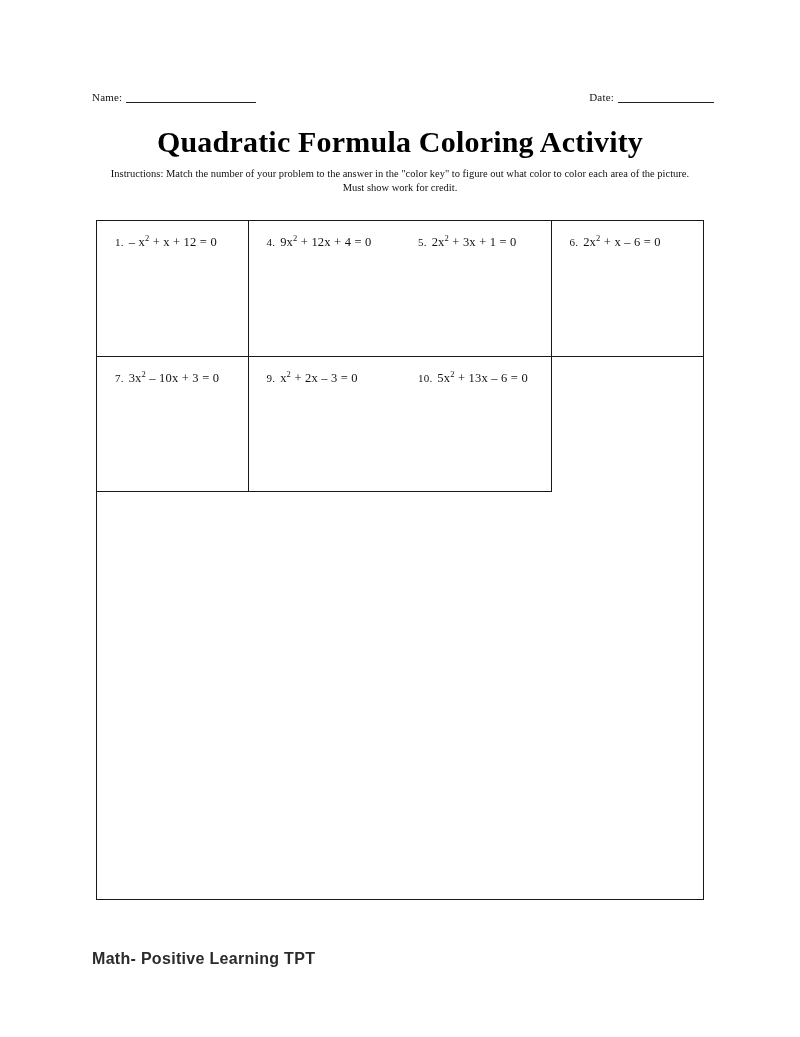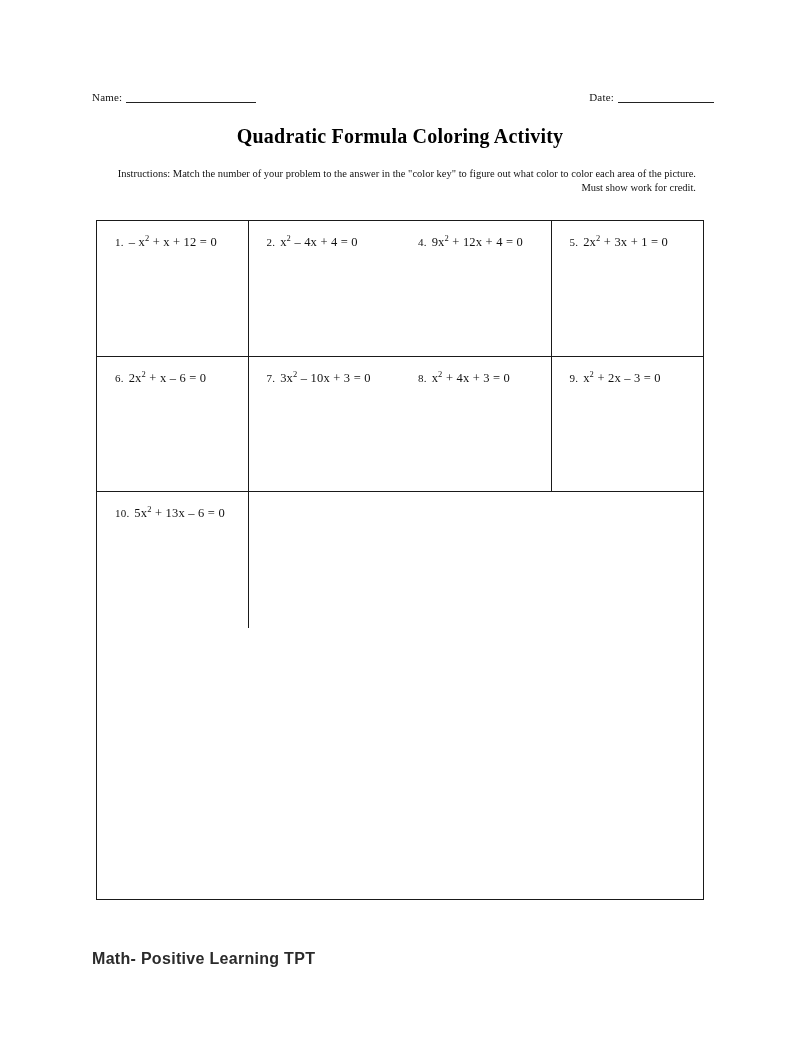--- a/index.html
+++ b/index.html
@@ -62,32 +62,32 @@
 
   
   .title {
     position: absolute;
     left: 0;
     top: 70px;
     width: 680px;
     text-align: center;
     font-family: "Liberation Serif", serif;
     font-weight: bold;
-    font-size: 20px;
+    font-size: 30px;
     letter-spacing: 0.2px;
     color: #000;
     white-space: nowrap;
   }
 
   .instructions {
     position: absolute;
     left: 44px;
     top: 112px;
     width: 592px;
-    text-align: right;
+    text-align: center;
     font-family: "Liberation Serif", serif;
     font-size: 10.5px;
     line-height: 1.35;
     color: #111;
   }
 
   
   .grid {
     position: absolute;
     left: 36px;
@@ -160,25 +160,20 @@
     <div class="instructions">Instructions: Match the number of your problem to the answer in the "color key" to figure out what color to color each area of the picture. Must show work for credit.</div>
 
     <div class="grid">
 
       <div class="cell">
         <div class="problem">
           <span class="pnum">1.</span><span class="eq"><span>– x</span><sup>2</sup><span> + x + 12 = 0</span></span>
         </div>
       </div>
 
-      <div class="cell">
-        <div class="problem">
-          <span class="pnum">2.</span><span class="eq"><span>x</span><sup>2</sup><span> – 4x + 4 = 0</span></span>
-        </div>
-      </div>
 
 
       <div class="cell">
         <div class="problem">
           <span class="pnum">4.</span><span class="eq"><span>9x</span><sup>2</sup><span> + 12x + 4 = 0</span></span>
         </div>
       </div>
 
       <div class="cell">
         <div class="problem">
@@ -191,25 +186,20 @@
           <span class="pnum">6.</span><span class="eq"><span>2x</span><sup>2</sup><span> + x – 6 = 0</span></span>
         </div>
       </div>
 
       <div class="cell">
         <div class="problem">
           <span class="pnum">7.</span><span class="eq"><span>3x</span><sup>2</sup><span> – 10x + 3 = 0</span></span>
         </div>
       </div>
 
-      <div class="cell">
-        <div class="problem">
-          <span class="pnum">8.</span><span class="eq"><span>x</span><sup>2</sup><span> + 4x + 3 = 0</span></span>
-        </div>
-      </div>
 
       <div class="cell">
         <div class="problem">
           <span class="pnum">9.</span><span class="eq"><span>x</span><sup>2</sup><span> + 2x – 3 = 0</span></span>
         </div>
       </div>
 
       <div class="cell">
         <div class="problem">
           <span class="pnum">10.</span><span class="eq"><span>5x</span><sup>2</sup><span> + 13x – 6 = 0</span></span>

